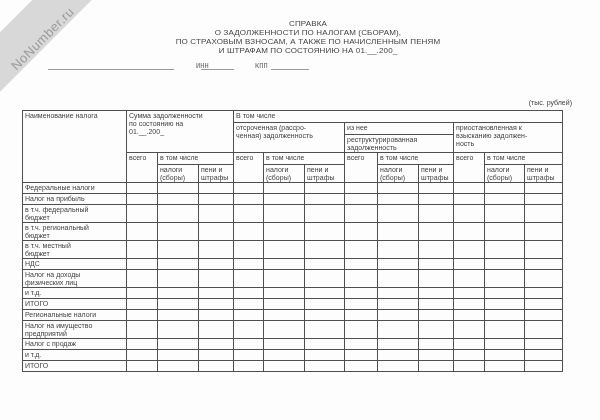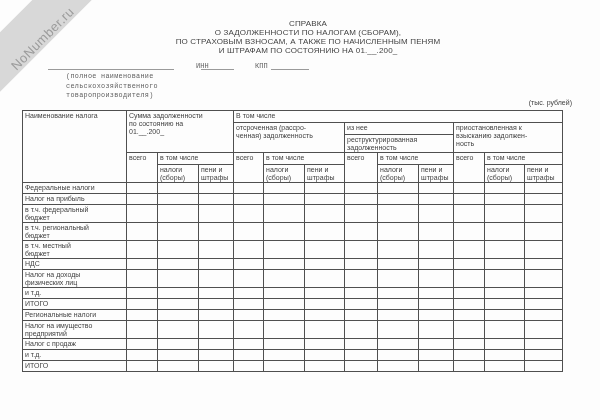--- a/index.html
+++ b/index.html
@@ -79,25 +79,20 @@
     <div>ПО СТРАХОВЫМ ВЗНОСАМ, А ТАКЖЕ ПО НАЧИСЛЕННЫМ ПЕНЯМ</div>
     <div>И ШТРАФАМ ПО СОСТОЯНИЮ НА 01.__.200_</div>
   </div>
 
   <div class="blank name-blank"></div>
   <div class="mono-label inn-label">ИНН</div>
   <div class="blank inn-blank"></div>
   <div class="mono-label kpp-label">КПП</div>
   <div class="blank kpp-blank"></div>
 
-  <div class="name-caption">
-    <div>(полное наименование</div>
-    <div>сельскохозяйственного</div>
-    <div>товаропроизводителя)</div>
-  </div>
 
   <div class="units">(тыс. рублей)</div>
 
   <table class="grid">
     <colgroup>
       <col style="width:104px">
         <col style="width:31px">
         <col style="width:41px">
         <col style="width:35px">
       <col style="width:30px">

